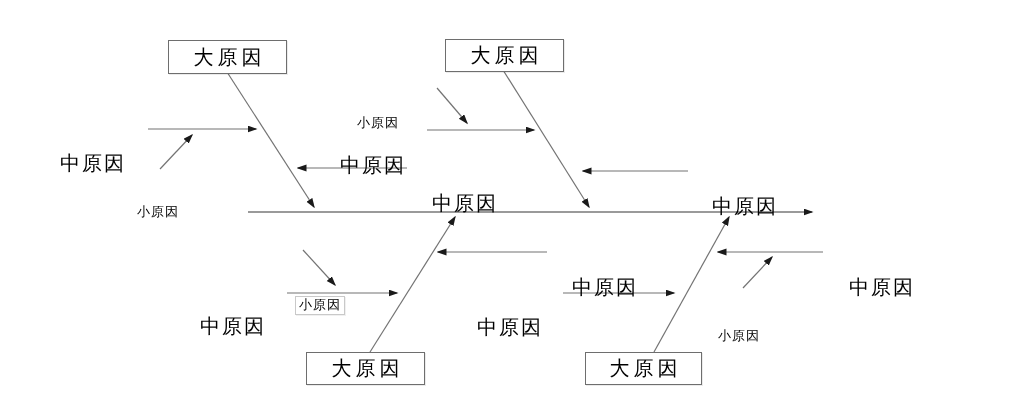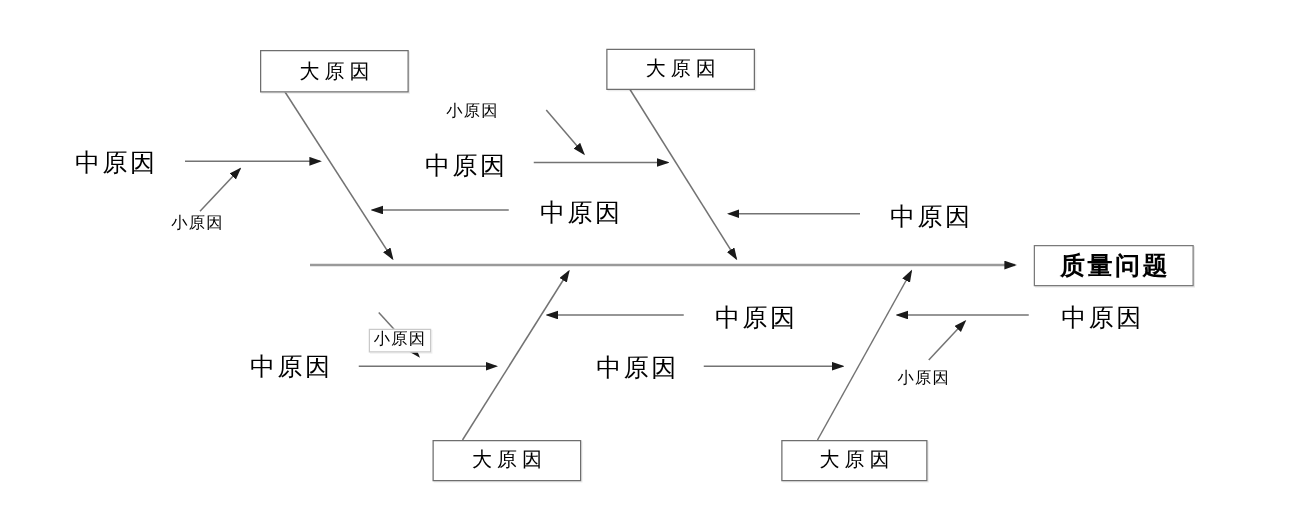--- a/index.html
+++ b/index.html
@@ -17,29 +17,28 @@
     position:relative;
     width:1031px;height:409px;
     background:var(--bg);
     font-family:"DejaVu Sans", sans-serif;
     color:var(--text);
     overflow:hidden;
   }
   #wires{position:absolute;left:0;top:0;z-index:0;}
   .ln{stroke:var(--line);stroke-width:1.2;fill:none;}
   .spine{stroke:var(--spine);stroke-width:2;}
-  .lbl{position:absolute;z-index:2;white-space:nowrap;line-height:1.15;}
+  .lbl{position:absolute;z-index:2;white-space:nowrap;line-height:1.15;margin-top:33px;}
   .major-box{
     position:absolute;z-index:2;
     border:1px solid var(--box-border);
     background:var(--bg);
     display:flex;align-items:center;justify-content:center;
-    font-size:16px;letter-spacing:4px;text-indent:4px;
+    font-size:20px;letter-spacing:4px;text-indent:4px;
     box-shadow:1px 1px 0 rgba(0,0,0,0.08);
-    margin-left:40px;
   }
   .effect-box{
     position:absolute;z-index:2;
     border:1px solid var(--effect-border);
     background:var(--bg);
     display:flex;align-items:center;justify-content:center;
     font-size:20px;font-weight:bold;letter-spacing:2px;text-indent:2px;
     box-shadow:1px 1px 0 rgba(0,0,0,0.10);
   }
   .medium{font-size:20px;letter-spacing:2px;}
@@ -85,21 +84,20 @@
     <line class="ln" x1="563" y1="293" x2="674" y2="293" marker-end="url(#arw)"></line>
     <line class="ln" x1="823" y1="252" x2="718" y2="252" marker-end="url(#arw)"></line>
     <line class="ln" x1="743" y1="288" x2="772" y2="257" marker-end="url(#arw)"></line>
   </svg>
 
   <div class="major-box" style="left:168px;top:40px;width:117px;height:32px;">大原因</div>
   <div class="major-box" style="left:445px;top:39px;width:117px;height:31px;">大原因</div>
   <div class="major-box" style="left:306px;top:352px;width:117px;height:31px;">大原因</div>
   <div class="major-box" style="left:585px;top:352px;width:115px;height:31px;">大原因</div>
 
-  <div class="effect-box" style="left:827px;top:196px;width:126px;height:31px;">质量问题</div>
 
   <div class="lbl medium" style="left:60px;top:119px;">中原因</div>
   <div class="lbl medium" style="left:432px;top:159px;">中原因</div>
   <div class="lbl medium" style="left:340px;top:121px;">中原因</div>
   <div class="lbl medium" style="left:712px;top:162px;">中原因</div>
   <div class="lbl medium" style="left:200px;top:282px;">中原因</div>
   <div class="lbl medium" style="left:572px;top:243px;">中原因</div>
   <div class="lbl medium" style="left:477px;top:283px;">中原因</div>
   <div class="lbl medium" style="left:849px;top:243px;">中原因</div>
 

